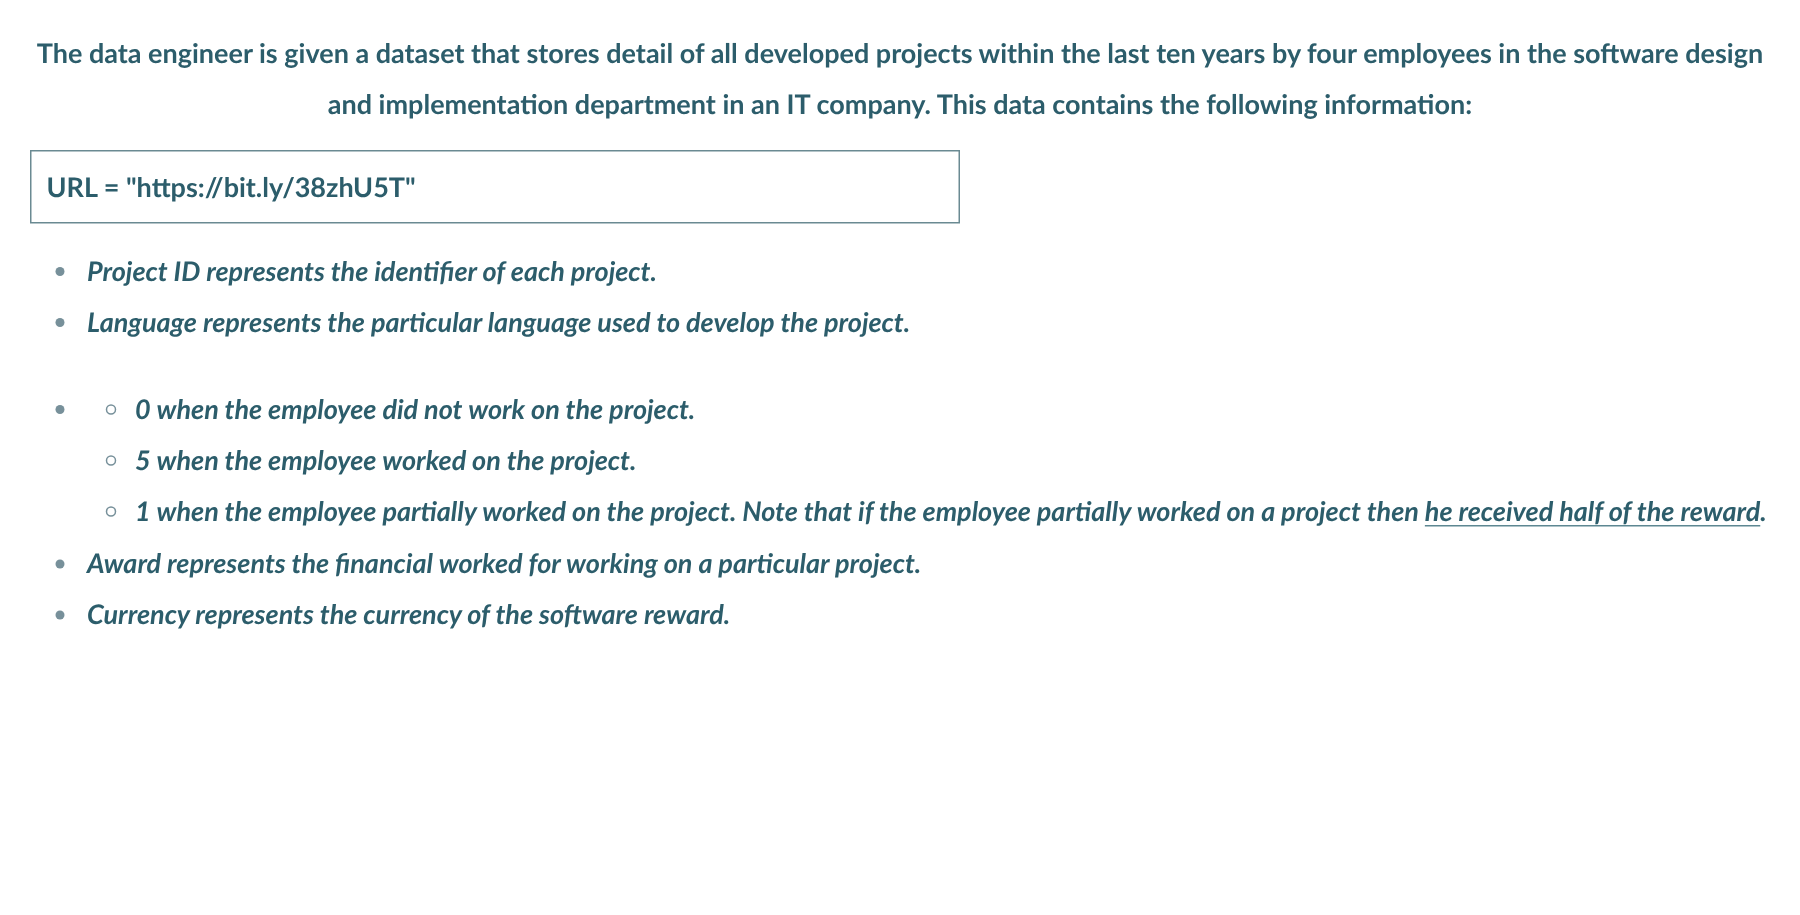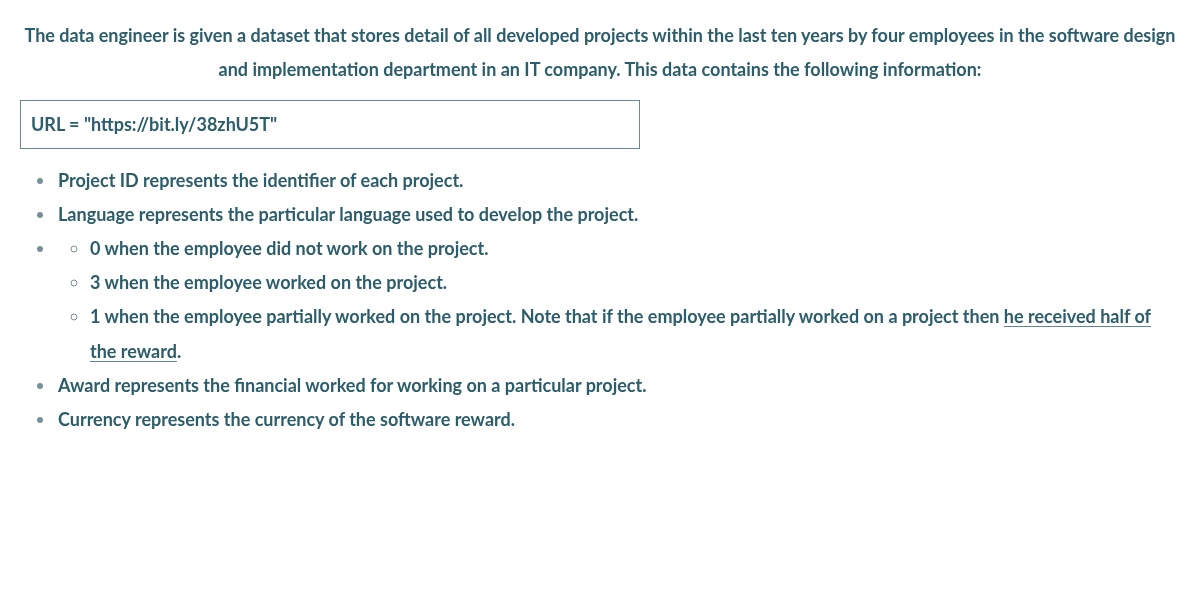--- a/index.html
+++ b/index.html
@@ -25,27 +25,29 @@
     width: 620px;
     font-size: 18px;
   }
   ul.main-list {
     list-style: disc;
     padding-left: 36px;
   }
   ul.main-list > li {
     padding-left: 2px;
     margin-bottom: 0;
+    font-style: italic;
   }
   ul.main-list > li::marker {
     color: #77909a;
   }
   ul.sub-list {
     list-style: circle;
     padding-left: 32px;
+    margin-top: 24px;
   }
   ul.sub-list > li::marker {
     color: #77909a;
   }
   .underline {
     text-decoration: underline;
     text-decoration-color: #5d8792;
     text-underline-offset: 3px;
   }
   .li-text { display: inline; }
@@ -58,21 +60,21 @@
 <p class="intro">The data engineer is given a dataset that stores detail of all developed projects within the last ten years by four employees in the software design and implementation department in an IT company. This data contains the following information:</p>
 
 <div class="url-box">URL = "https://bit.ly/38zhU5T"</div>
 
 <ul class="main-list">
   <li><span class="li-text">Project ID represents the identifier of each project.</span></li>
   <li><span class="li-text">Language represents the particular language used to develop the project.</span></li>
   <li>
     <ul class="sub-list">
       <li><span class="li-text">0 when the employee did not work on the project.</span></li>
-      <li><span class="li-text">3 when the employee worked on the project.</span></li>
+      <li><span class="li-text">5 when the employee worked on the project.</span></li>
       <li>
         <span class="li-text">1 when the employee partially worked on the project. Note that if the employee partially worked on a project then </span><span class="underline">he received half of the reward</span><span>.</span>
       </li>
     </ul>
   </li>
   <li><span class="li-text">Award represents the financial worked for working on a particular project.</span></li>
   <li><span class="li-text">Currency represents the currency of the software reward.</span></li>
 </ul>
 
 

